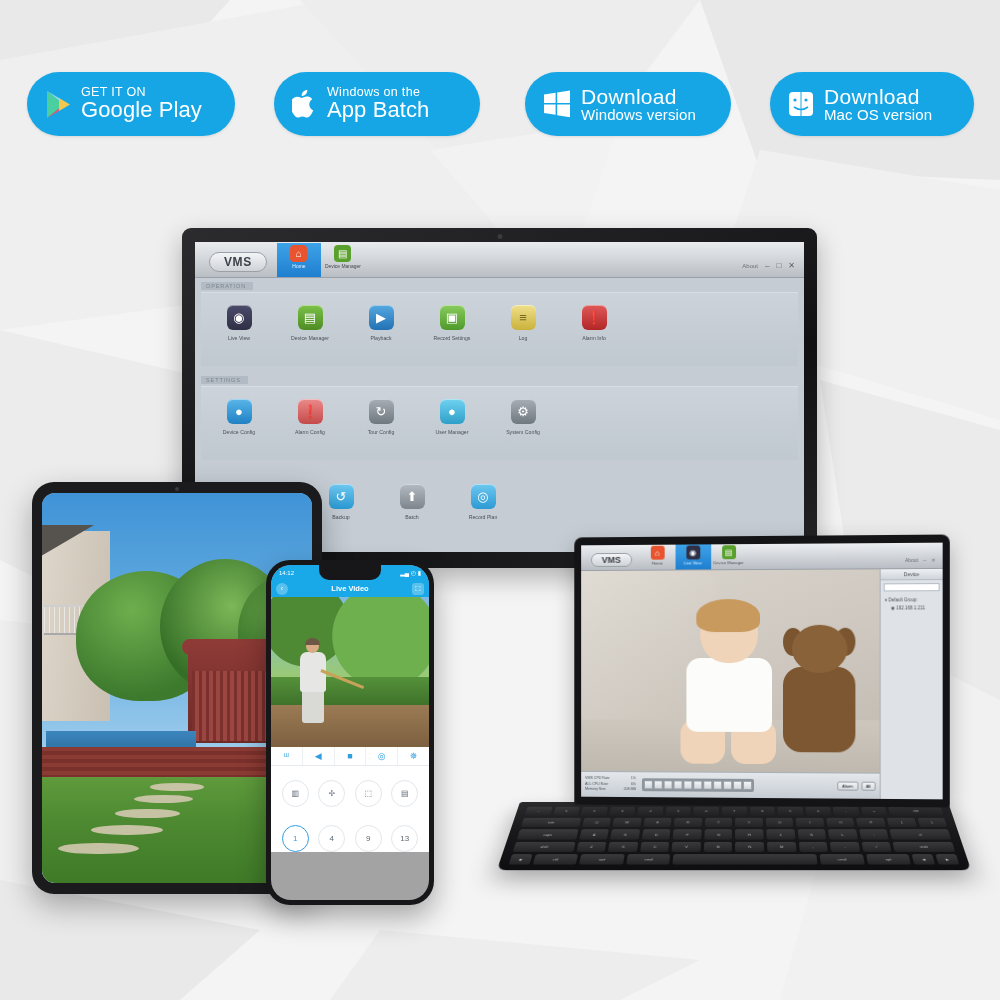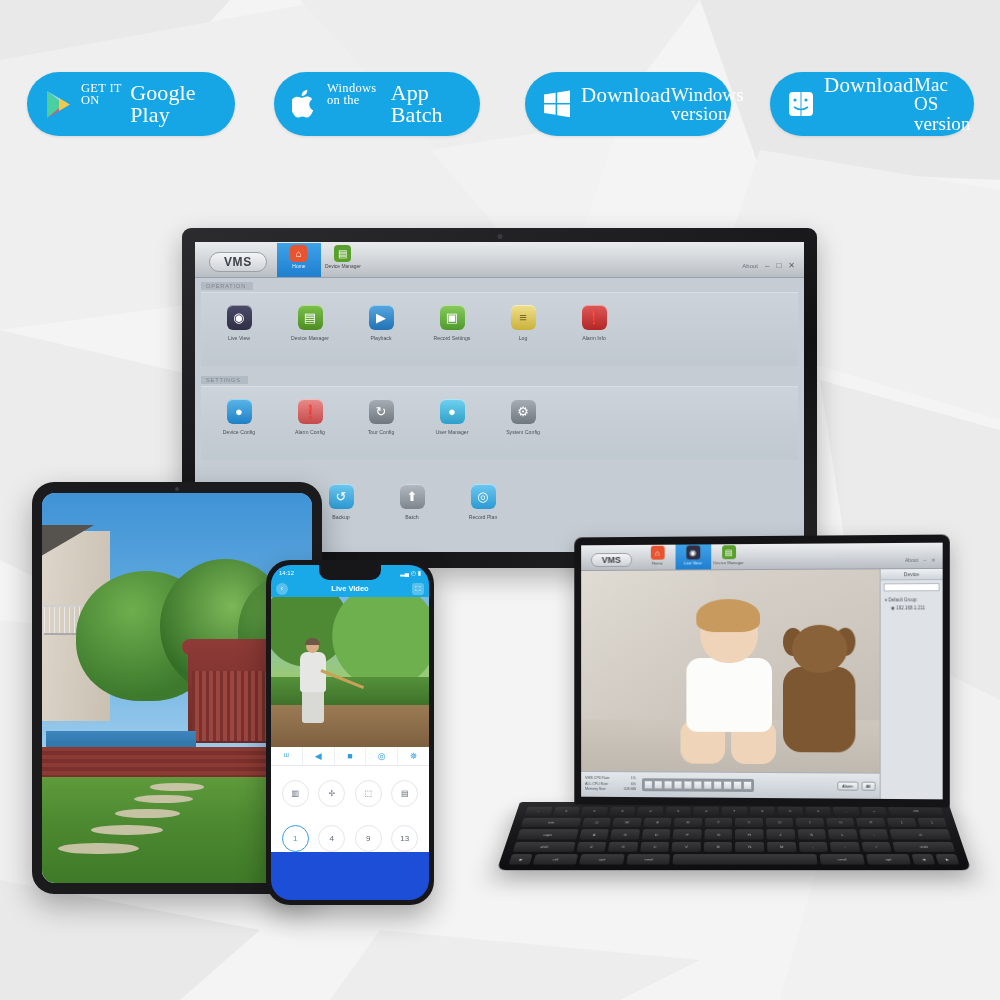--- a/index.html
+++ b/index.html
@@ -15,29 +15,29 @@
 
   
   .badge-row { position: absolute; top: 72px; left: 0; width: 1000px; height: 72px; z-index: 40; }
   .badge {
     position: absolute; height: 64px; border-radius: 34px;
     background: #17a6e5; display: flex; align-items: center;
     padding: 0 18px; color: #fff; gap: 10px;
     box-shadow: 0 1px 3px rgba(0,0,0,.10);
   }
   .badge .bicon { flex: 0 0 auto; display: flex; align-items: center; justify-content: center; }
-  .badge .btxt { display: flex; flex-direction: row; justify-content: center; line-height: 1.02; font-family: Liberation Serif, serif; }
+  .badge .btxt { display: flex; flex-direction: column; justify-content: center; line-height: 1.02; }
   .badge .btop { font-size: 12.5px; font-weight: 400; letter-spacing: .3px; }
   .badge .bbot { font-size: 22px; font-weight: 400; letter-spacing: .1px; }
   .badge.gp { left: 27px; width: 208px; }
   .badge.as { left: 274px; width: 206px; }
   .badge.win { left: 525px; width: 206px; }
   .badge.mac { left: 770px; width: 204px; }
   .badge.win .btop, .badge.mac .btop { font-size: 21px; font-weight: 400; }
-  .badge.win .bbot, .badge.mac .bbot { font-size: 19px; }
+  .badge.win .bbot, .badge.mac .bbot { font-size: 15px; }
 
   
   #monitor { position: absolute; left: 182px; top: 228px; width: 635px; height: 340px; z-index: 10; }
   .mon-bezel {
     position: absolute; inset: 0; background: linear-gradient(160deg,#2c2c2e 0%,#111113 60%,#242427 100%);
     border-radius: 9px 9px 4px 4px; padding: 14px 13px 16px 13px;
     box-shadow: 0 10px 26px rgba(0,0,0,.28);
   }
   .mon-screen { position: absolute; left: 13px; top: 14px; right: 13px; bottom: 16px; background: #c8cfd6; overflow: hidden; }
   .mon-cam { position: absolute; top: 6px; left: 50%; transform: translateX(-50%); width: 5px; height: 5px; border-radius: 50%; background: #3b3b3f; }
@@ -105,21 +105,21 @@
   .pergola::before { content:""; position:absolute; left:4px; top:26px; width:116px; height:70px; background: repeating-linear-gradient(90deg,#7a302c 0 3px,#9c4641 3px 7px); }
   .pergola-top { position: absolute; left: 140px; top: 146px; width: 136px; height: 16px; background: #8e3b37; border-radius: 8px; }
   .pool { position: absolute; left: 4px; top: 238px; width: 150px; height: 26px; background: linear-gradient(180deg,#3c86bd,#2a6a9d); }
   .deck { position: absolute; left: 0; top: 254px; width: 100%; height: 34px; background: repeating-linear-gradient(180deg,#8c3b34 0 4px,#7a312b 4px 8px); }
   .lawn { position: absolute; left: 0; top: 284px; width: 100%; bottom: 0; background: linear-gradient(180deg,#5f9b3c 0%,#4e8a31 40%,#3f7a28 100%); }
   .stone { position: absolute; border-radius: 50%; background: #cfc8ae; opacity: .92; }
 
   
   #phone { position: absolute; left: 266px; top: 560px; width: 168px; height: 345px; z-index: 35; }
   .ph-bezel { position: absolute; inset: 0; background: #17171a; border-radius: 24px; padding: 5px; box-shadow: 0 12px 28px rgba(0,0,0,.32); }
-  .ph-screen { position: absolute; inset: 5px; border-radius: 20px; overflow: hidden; background: #1d4ed8; }
+  .ph-screen { position: absolute; inset: 5px; border-radius: 20px; overflow: hidden; background: #a3a3a3; }
   .ph-status { height: 15px; background: #19a9e8; display: flex; align-items: center; justify-content: space-between; padding: 0 8px; color: #fff; font-size: 6px; position: relative; }
   .ph-notch { position: absolute; left: 50%; transform: translateX(-50%); top: 0; width: 62px; height: 15px; background: #17171a; border-radius: 0 0 10px 10px; }
   .ph-navbar { height: 17px; background: #19a9e8; display: flex; align-items: center; justify-content: center; position: relative; color: #fff; }
   .ph-navbar .ttl { font-size: 7.5px; font-weight: bold; }
   .ph-back { position: absolute; left: 5px; width: 12px; height: 12px; border-radius: 50%; background: rgba(255,255,255,.28); display: flex; align-items: center; justify-content: center; font-size: 7px; }
   .ph-full { position: absolute; right: 5px; width: 12px; height: 12px; border-radius: 3px; background: rgba(255,255,255,.28); display: flex; align-items: center; justify-content: center; font-size: 7px; }
   .ph-video { height: 150px; position: relative; overflow: hidden; background: linear-gradient(180deg,#5aa5dc,#86bde6); }
   .pv-trees { position: absolute; inset: 0; background: radial-gradient(circle at 72% 26%, #6fb04e 0 52px, transparent 53px), radial-gradient(circle at 22% 18%, #4d8a33 0 42px, transparent 43px), linear-gradient(180deg,#7fb9e2 0%,#9ccb6a 58%,#6e9c46 100%); }
   .pv-ground { position: absolute; left: 0; right: 0; bottom: 0; height: 42px; background: linear-gradient(180deg,#9b7b54,#7d6040); }
   .pv-hedge { position: absolute; left: 0; right: 0; bottom: 40px; height: 30px; background: linear-gradient(180deg,#55913a,#3d7029); }

